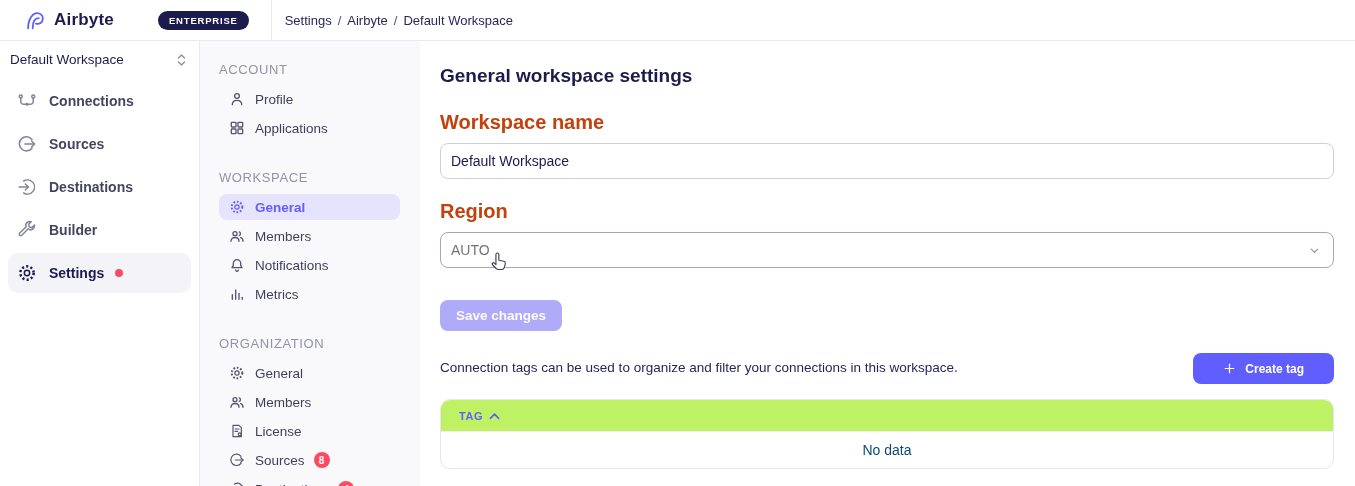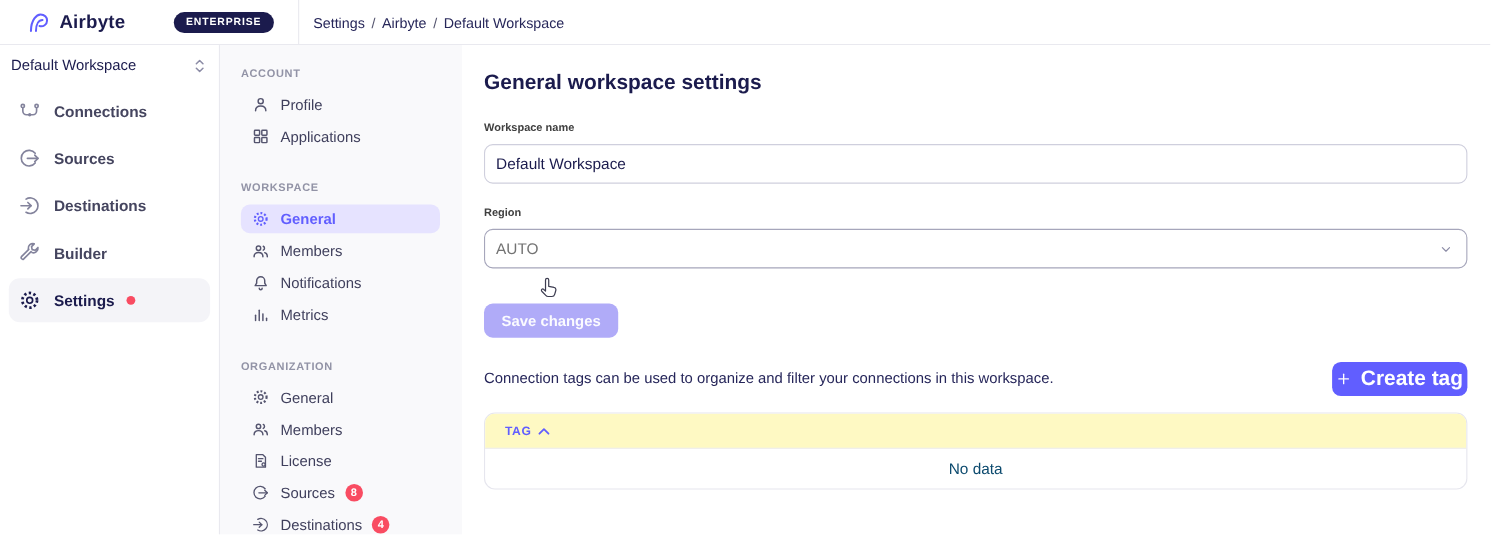--- a/index.html
+++ b/index.html
@@ -27,55 +27,55 @@
   .ws-selector .ws-label { font-size:13.5px; color:#1b1b4d; }
   .nav-item { display:flex; align-items:center; height:40px; margin:3px 8px; padding-left:9px;
     border-radius:10px; cursor:pointer; color:#45455f; font-size:14px;font-weight:bold; }
   .nav-item .nav-ic { width:20px; height:20px; color:#83839c; margin-right:12px; flex:0 0 20px; }
   .nav-item.active { background:#f4f4f8; color:#1b1b4d; font-weight:bold; }
   .nav-item.active .nav-ic { color:#1b1b4d; }
   .red-dot { width:8px; height:8px; border-radius:50%; background:#f94c62; margin-left:11px; }
 
   
   .settings-nav { width:220px; flex:0 0 220px; background:#f9f9fb; padding:21px 20px 0 19px; }
-  .sec-title { font-size:10px; font-weight:bold; letter-spacing:.6px; color:#9293a6; margin-bottom:9px; }
+  .sec-title { font-size:13px; font-weight:normal; letter-spacing:.6px; color:#9293a6; margin-bottom:9px; }
   .sec-gap { height:26px; }
   .s-item { display:flex; align-items:center; height:26px; margin-bottom:3px; padding:0 10px;
     border-radius:8px; font-size:13.5px; color:#3f3f5c; cursor:pointer; }
   .s-item .s-ic { width:16px; height:16px; color:#55556f; margin-right:10px; flex:0 0 16px; }
   .s-item.active { background:#e6e3ff; color:#615eff; font-weight:bold; }
   .s-item.active .s-ic { color:#615eff; }
   .count-badge { margin-left:9px; background:#f94c62; color:#fff; font-size:10px; font-weight:bold;
     min-width:16px; height:16px; border-radius:8px; display:flex; align-items:center; justify-content:center; padding:0 4px; }
 
   
   .main { flex:1; background:#fff; padding:24px 21px 0 20px; position:relative; }
   .page-title { font-size:19px; font-weight:bold; color:#1b1b4d; }
-  .field-label { font-size:10px; font-weight:bold; color:#404040; margin-top:24px; }
+  .field-label { font-size:20px; font-weight:bold; color:#c2410c; margin-top:24px; }
   .text-input { width:894px; height:36px; border:1px solid #cfcfdd; border-radius:8px;
     margin-top:9px; padding:0 10px; font-size:14px; color:#1b1b4d; background:#fff;
     font-family:"Liberation Sans", sans-serif; display:block; }
   .select-box { width:894px; height:36px; border:1px solid #a6a6bb; border-radius:8px;
     margin-top:9px; padding:0 12px 0 10px; font-size:14px; color:#737373; background:#fff;
     display:flex; align-items:center; justify-content:space-between; cursor:pointer; }
   .select-box .chev { color:#8c8ca6; }
   .region-row { margin-top:21px; }
   .save-btn { margin-top:32px; height:31px; padding:0 16px; background:#b0abf8; border:none;
     border-radius:8px; color:rgba(255,255,255,.95); font-size:13.5px; font-weight:bold;
     font-family:"Liberation Sans", sans-serif; cursor:not-allowed; }
 
   .tags-header { margin-top:22px; display:flex; justify-content:space-between; align-items:flex-start; width:894px; }
   .tags-title { font-size:17px; font-weight:bold; color:#1b1b4d; }
   .tags-desc { font-size:13.5px; color:#26265a; margin-top:7px; }
-  .create-btn { height:31px; padding:0 4px; background:#615eff; border:none; border-radius:8px;
-    color:#fff; font-size:19px; font-weight:bold; display:flex; align-items:center; gap:9px;
+  .create-btn { height:31px; padding:0 30px; background:#615eff; border:none; border-radius:8px;
+    color:#fff; font-size:12px; font-weight:bold; display:flex; align-items:center; gap:9px;
     font-family:"Liberation Sans", sans-serif; cursor:pointer; }
 
   .tag-table { width:894px; margin-top:15px; border:1px solid #e6e6ee; border-radius:10px; overflow:hidden; background:#fff; }
-  .tag-thead { height:32px; background:#fef9c3; border-bottom:1px solid #ededf2;
+  .tag-thead { height:32px; background:#bef264; border-bottom:1px solid #ededf2;
     display:flex; align-items:center; padding-left:18px; }
   .th-tag { font-size:11px; font-weight:bold; letter-spacing:.6px; color:#615eff;
     display:flex; align-items:center; gap:6px; cursor:pointer; }
   .tag-empty { height:36px; display:flex; align-items:center; justify-content:center;
     font-size:14px; color:#0c4a6e; }
 
   .cursor-hand { position:absolute; left:68px; top:209px; pointer-events:none; }
   svg { display:block; }
 </style>
 </head>

